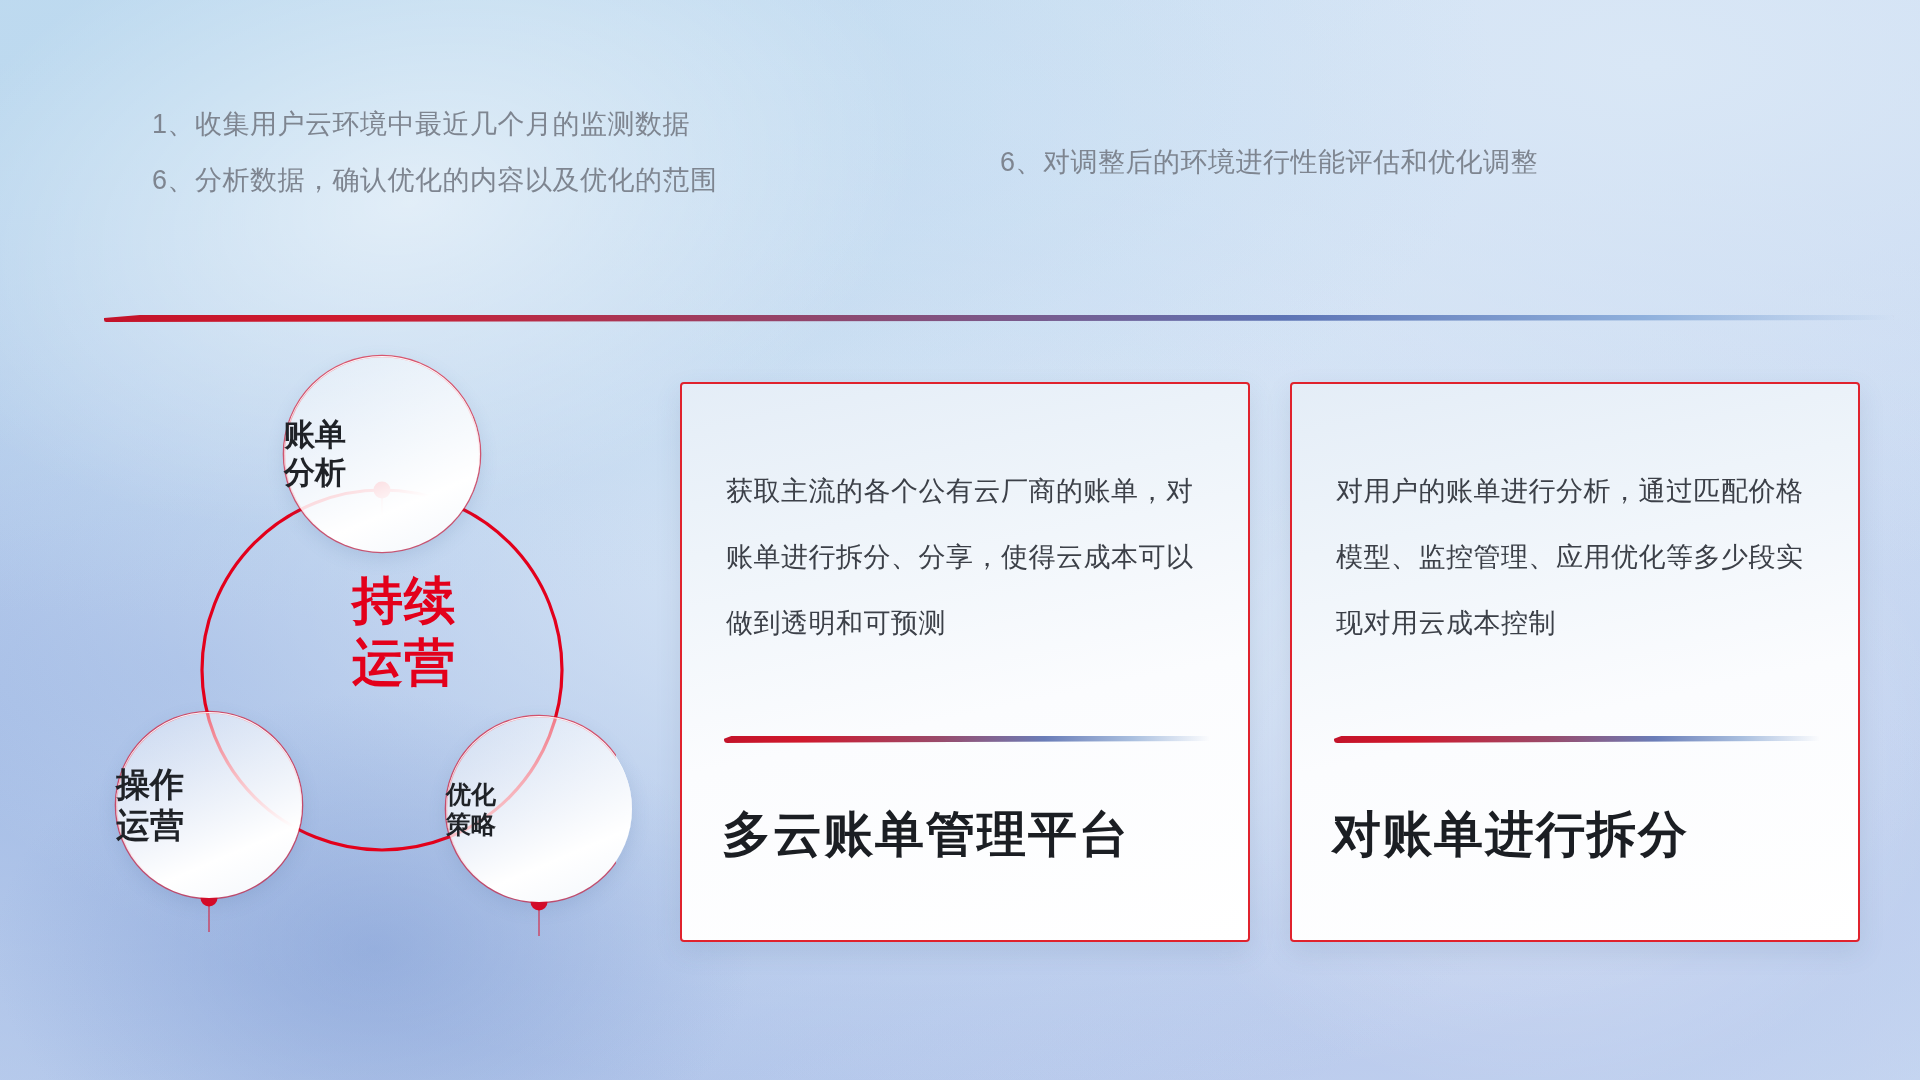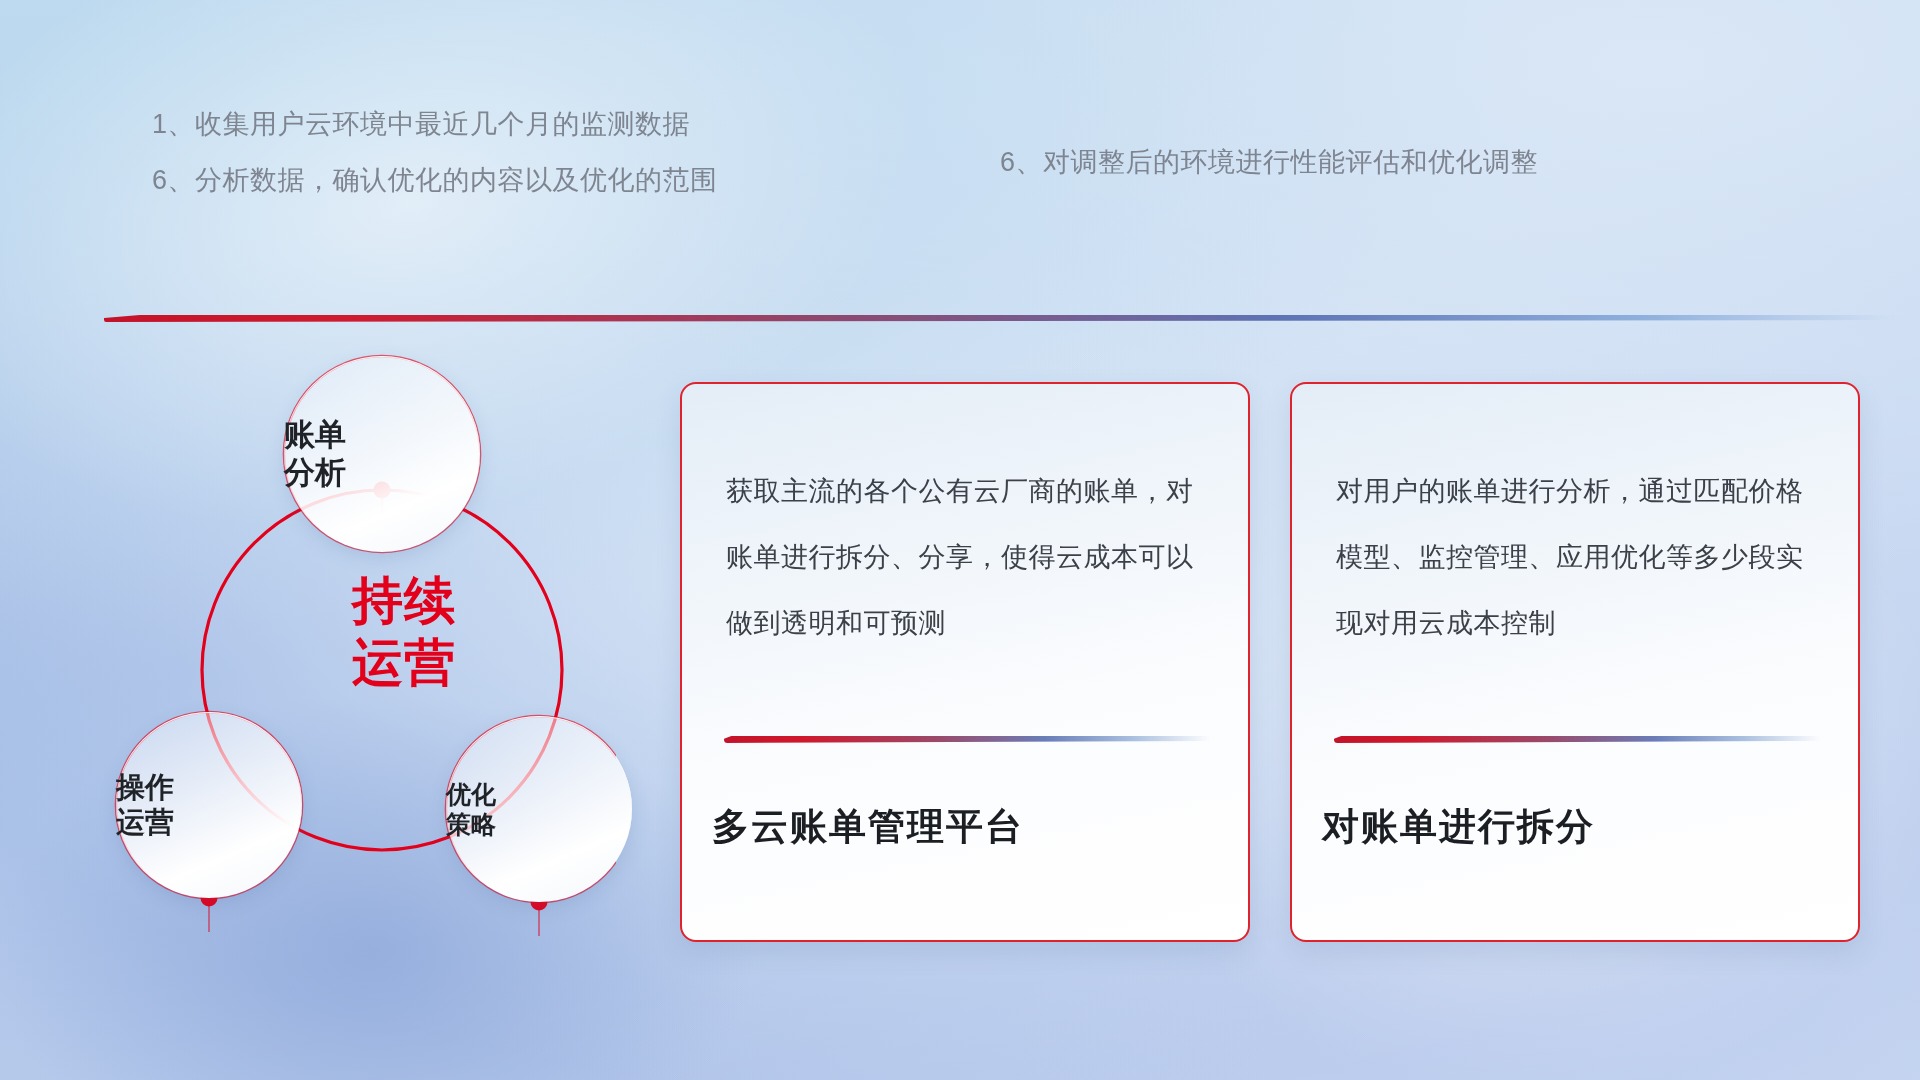--- a/index.html
+++ b/index.html
@@ -77,38 +77,38 @@
     font-weight:700;
     line-height:1.22;
   }
   .bubble span{ display:block; }
   #bubble-top{
     left:188px; top:16px; width:196px; height:196px;
     font-size:31px;
   }
   #bubble-left{
     left:20px; top:372px; width:186px; height:186px;
-    font-size:29px;
+    font-size:34px;
   }
   #bubble-right{
     left:350px; top:376px; width:186px; height:186px;
     font-size:25px;
   }
   .center-label{
     position:absolute; left:256px; top:230px; width:190px;
     color:#e3001b; font-weight:800; font-size:51px; line-height:1.22;
     text-align:left; letter-spacing:1px;
   }
 
   
   .card{
     position:absolute;
     top:382px; height:560px;
     border:2px solid #e0222d;
-    border-radius:16px;
+    border-radius:4px;
     background:linear-gradient(168deg,#e4edf7 0%,#eef4fa 26%,#fbfcfe 58%,#ffffff 100%);
     box-shadow:0 10px 26px rgba(60,90,140,.13);
     overflow:hidden;
   }
   #card-1{ left:680px; width:570px; }
   #card-2{ left:1290px; width:570px; }
 
   .card-body{
     position:absolute; left:44px; right:36px; top:74px;
     color:#3c4048;
@@ -116,22 +116,22 @@
     line-height:66px;
     letter-spacing:.5px;
   }
   .card-rule{
     position:absolute; left:42px; right:38px; top:352px; height:7px;
     background:linear-gradient(90deg,#c3132a 0%, #d0182c 16%, #9a4a6a 44%, #6a7db8 66%, #a9bfdf 84%, rgba(190,210,235,0) 100%);
     border-radius:4px;
     clip-path:polygon(0 40%, 1.5% 0, 100% 0, 100% 70%, 0 100%);
   }
   .card-title{
-    position:absolute; left:30px; right:30px; top:418px;
-    font-size:37px; font-weight:800; color:#1b1e23;
+    position:absolute; left:40px; right:30px; top:418px;
+    font-size:49px; font-weight:800; color:#1b1e23;
     letter-spacing:2px;
     white-space:nowrap;
   }
 </style>
 </head>
 <body>
 
 <div id="bg">
   <div class="bg-base"></div>
   <div class="bg-sheen"></div>

